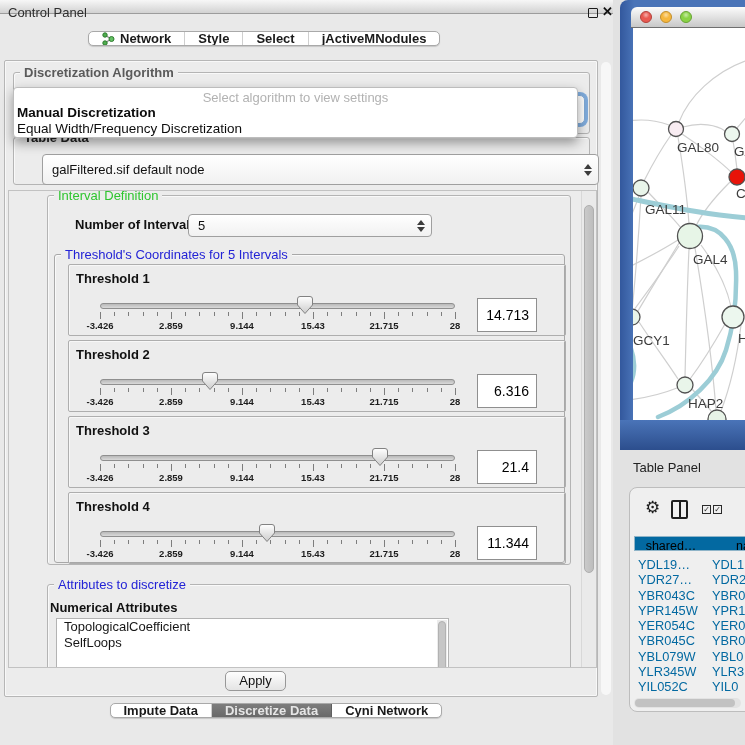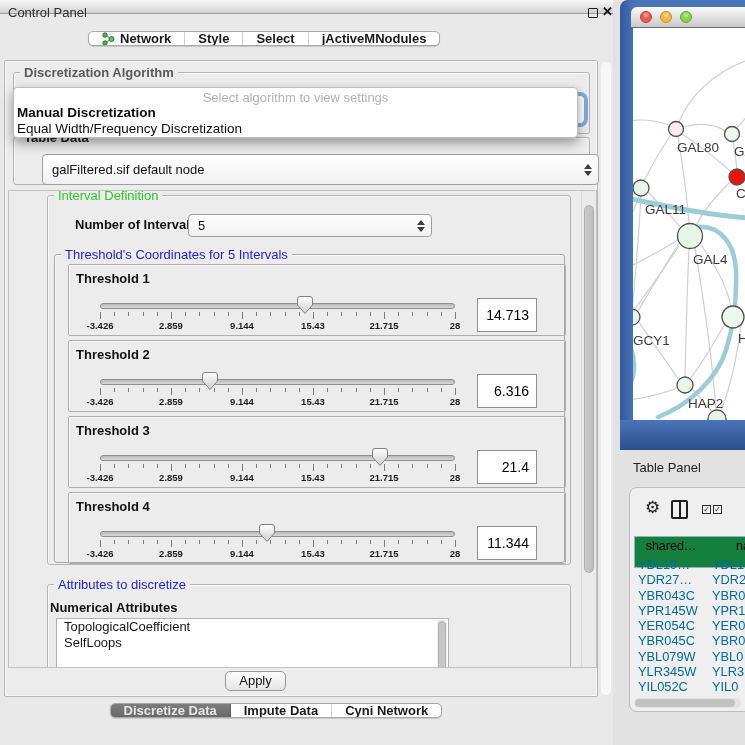--- a/index.html
+++ b/index.html
@@ -100,21 +100,21 @@
 
   
   .tp-title { position:absolute; left:633px; top:460px; font-size:13px; color:#222; }
   .tp-panel { position:absolute; left:629px; top:487px; width:126px; height:225px;
     background:#efefef; border:1px solid #bdbdbd; border-radius:8px 0 0 8px; }
   .gear { position:absolute; left:645px; top:498px; font-size:17px; color:#1d1d1d; line-height:20px; }
   .col-icon { position:absolute; left:671px; top:500px; width:17px; height:19px; border:2px solid #1d1d1d; border-radius:2px; }
   .col-icon i { position:absolute; left:50%; top:0; width:2px; height:15px; background:#1d1d1d; transform:translateX(-50%); }
   .mini-cb { position:absolute; top:505px; width:9px; height:9px; border:1.4px solid #2a2a2a; font-size:8px;
     line-height:7px; text-align:center; color:#2a2a2a; }
-  .tbl-header { position:absolute; top:536px; height:32px; background:#15803d; border:1px solid #8fb4c8;
+  .tbl-header { position:absolute; top:536px; height:15px; background:#0369a1; border:1px solid #8fb4c8;
     font-size:12.5px; color:#000; line-height:18px; }
   .tbl-rows { position:absolute; left:634px; top:557px; width:111px; height:137px; overflow:hidden; }
   .tbl-row { position:relative; height:15.3px; font-size:12.8px; color:#0369a1; }
   .tbl-row .c1 { position:absolute; left:4px; white-space:nowrap; }
   .tbl-row .c2 { position:absolute; left:78px; white-space:nowrap; }
   .h-scrollbar { position:absolute; left:634px; top:698px; width:107px; height:10px; background:#e3e3e3; border-radius:5px; }
   .h-scrollbar .thumb { position:absolute; left:1px; top:1px; width:100px; height:8px; background:#c2c2c2; border-radius:4px; }
 </style>
 </head>
 <body>
@@ -397,25 +397,25 @@
       </div>
 
       <div class="v-scrollbar">
           <div class="thumb"></div>
         </div>
     </div>
 
     <button class="apply-btn">Apply</button>
 
     <div class="seg-bar" id="bottomTabs">
+        <div class="seg">
+          <span>Impute Data</span>
+        </div>
         <div class="seg selected">
           <span>Discretize Data</span>
-        </div>
-        <div class="seg">
-          <span>Impute Data</span>
         </div>
         <div class="seg">
           <span>Cyni Network</span>
         </div>
       </div>
   </section>
 
   <section class="net-frame">
     <div class="bottom"></div>
   </section>

